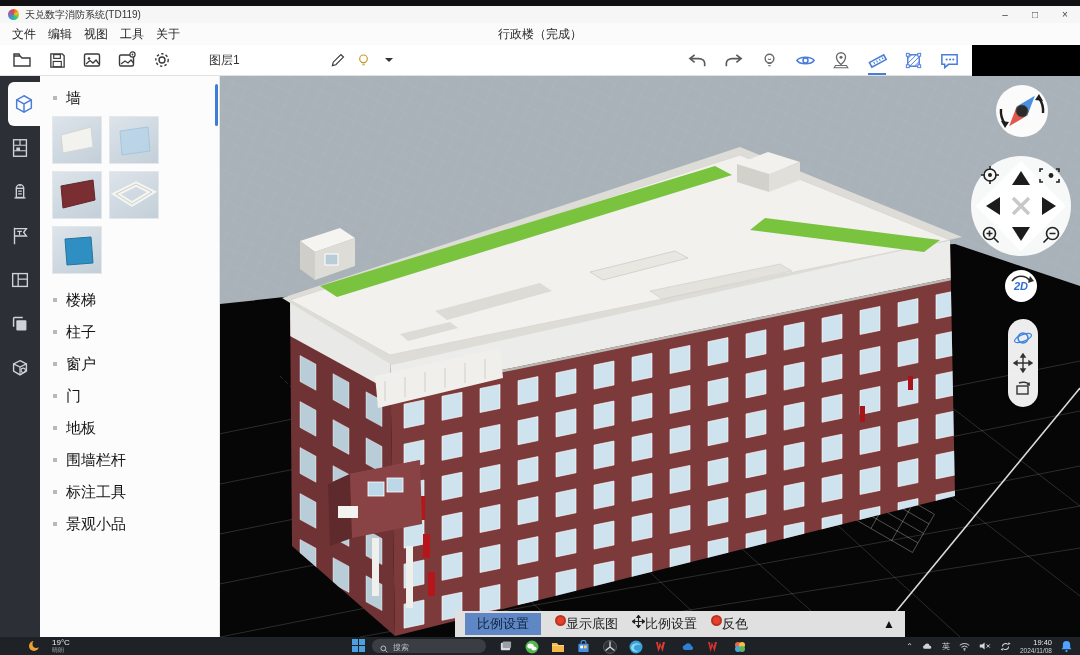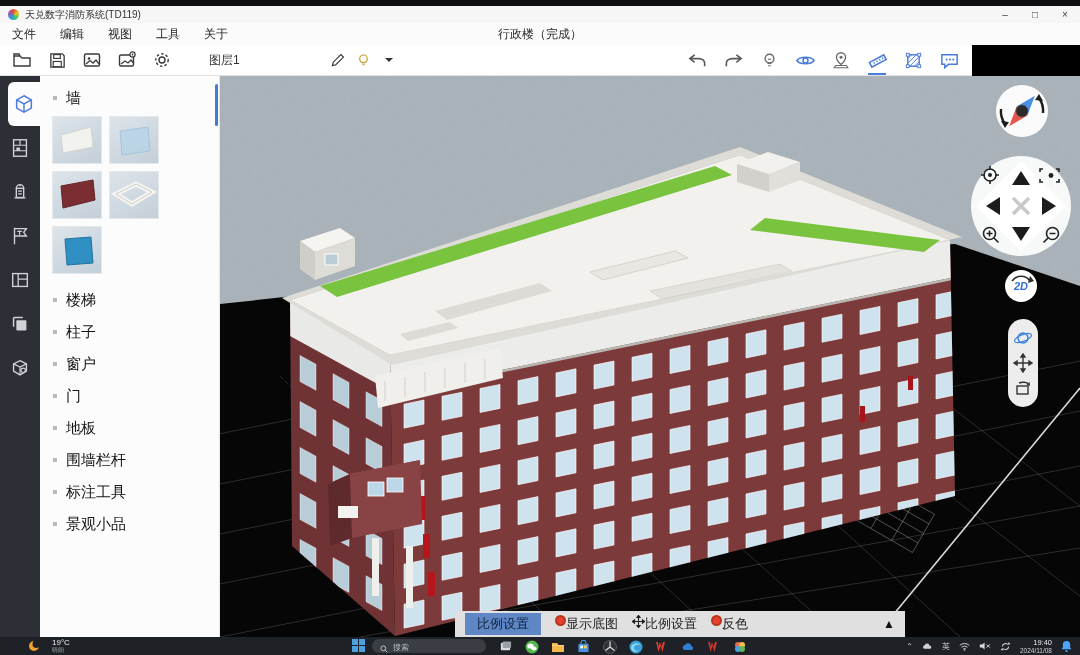--- a/index.html
+++ b/index.html
@@ -10,21 +10,21 @@
   
   .screen-strip{position:absolute;left:0;top:0;width:1080px;height:6px;background:#101013;}
   .titlebar{position:absolute;left:0;top:6px;width:1080px;height:17px;background:#f6f6f6;
             display:flex;align-items:center;border-bottom:1px solid #ececec;}
   .app-logo{width:11px;height:11px;border-radius:50%;margin:0 6px 0 8px;
             background:conic-gradient(#e74c3c,#f1c40f,#2ecc71,#3498db,#9b59b6,#e74c3c);}
   .app-title{font-size:10px;color:#333;}
   .win-controls{margin-left:auto;display:flex;align-items:center;height:100%;}
   .win-btn{width:30px;text-align:center;font-size:10px;color:#444;line-height:17px;cursor:pointer;}
   .menubar{position:absolute;left:0;top:23px;width:1080px;height:22px;background:#fbfbfb;
-           display:flex;align-items:center;gap:24px;padding-left:12px;box-sizing:border-box;}
+           display:flex;align-items:center;gap:12px;padding-left:12px;box-sizing:border-box;}
   .menu-item{font-size:12px;color:#1f1f1f;cursor:pointer;}
   .doc-title{position:absolute;left:0;top:23px;width:1080px;height:22px;text-align:center;
              font-size:12px;color:#2a2a2a;line-height:22px;pointer-events:none;}
   .toolbar{position:absolute;left:0;top:45px;width:972px;height:31px;background:#ffffff;
            border-bottom:1px solid #e2e2e2;display:flex;align-items:center;box-sizing:border-box;}
   .tb-btn{width:26px;height:24px;margin-left:9px;display:flex;align-items:center;justify-content:center;cursor:pointer;border-radius:3px;}
   .layer-field{margin-left:26px;width:106px;height:20px;font-size:12px;color:#333;display:flex;align-items:center;padding-left:8px;background:#fff;}
   .tb-right{margin-left:auto;display:flex;align-items:center;margin-right:10px;}
   .tb-right .tb-btn{margin-left:10px;position:relative;}
   .active-underline{position:absolute;left:4px;bottom:-3px;width:18px;height:2px;background:#4a7dd8;}

